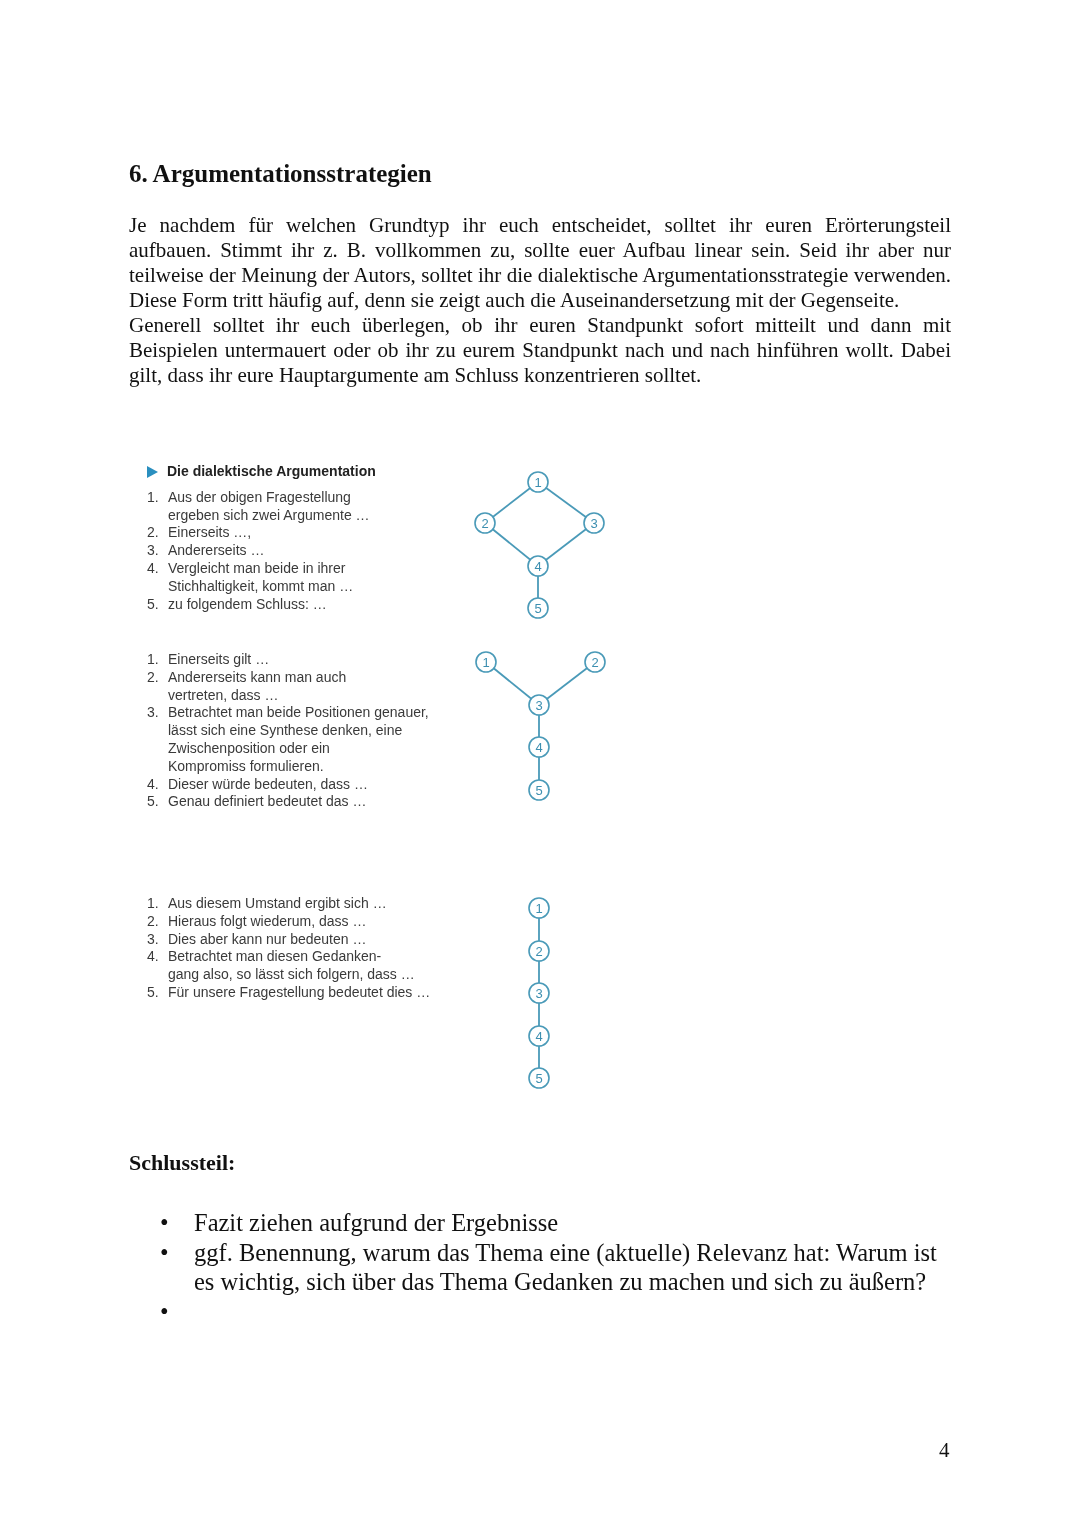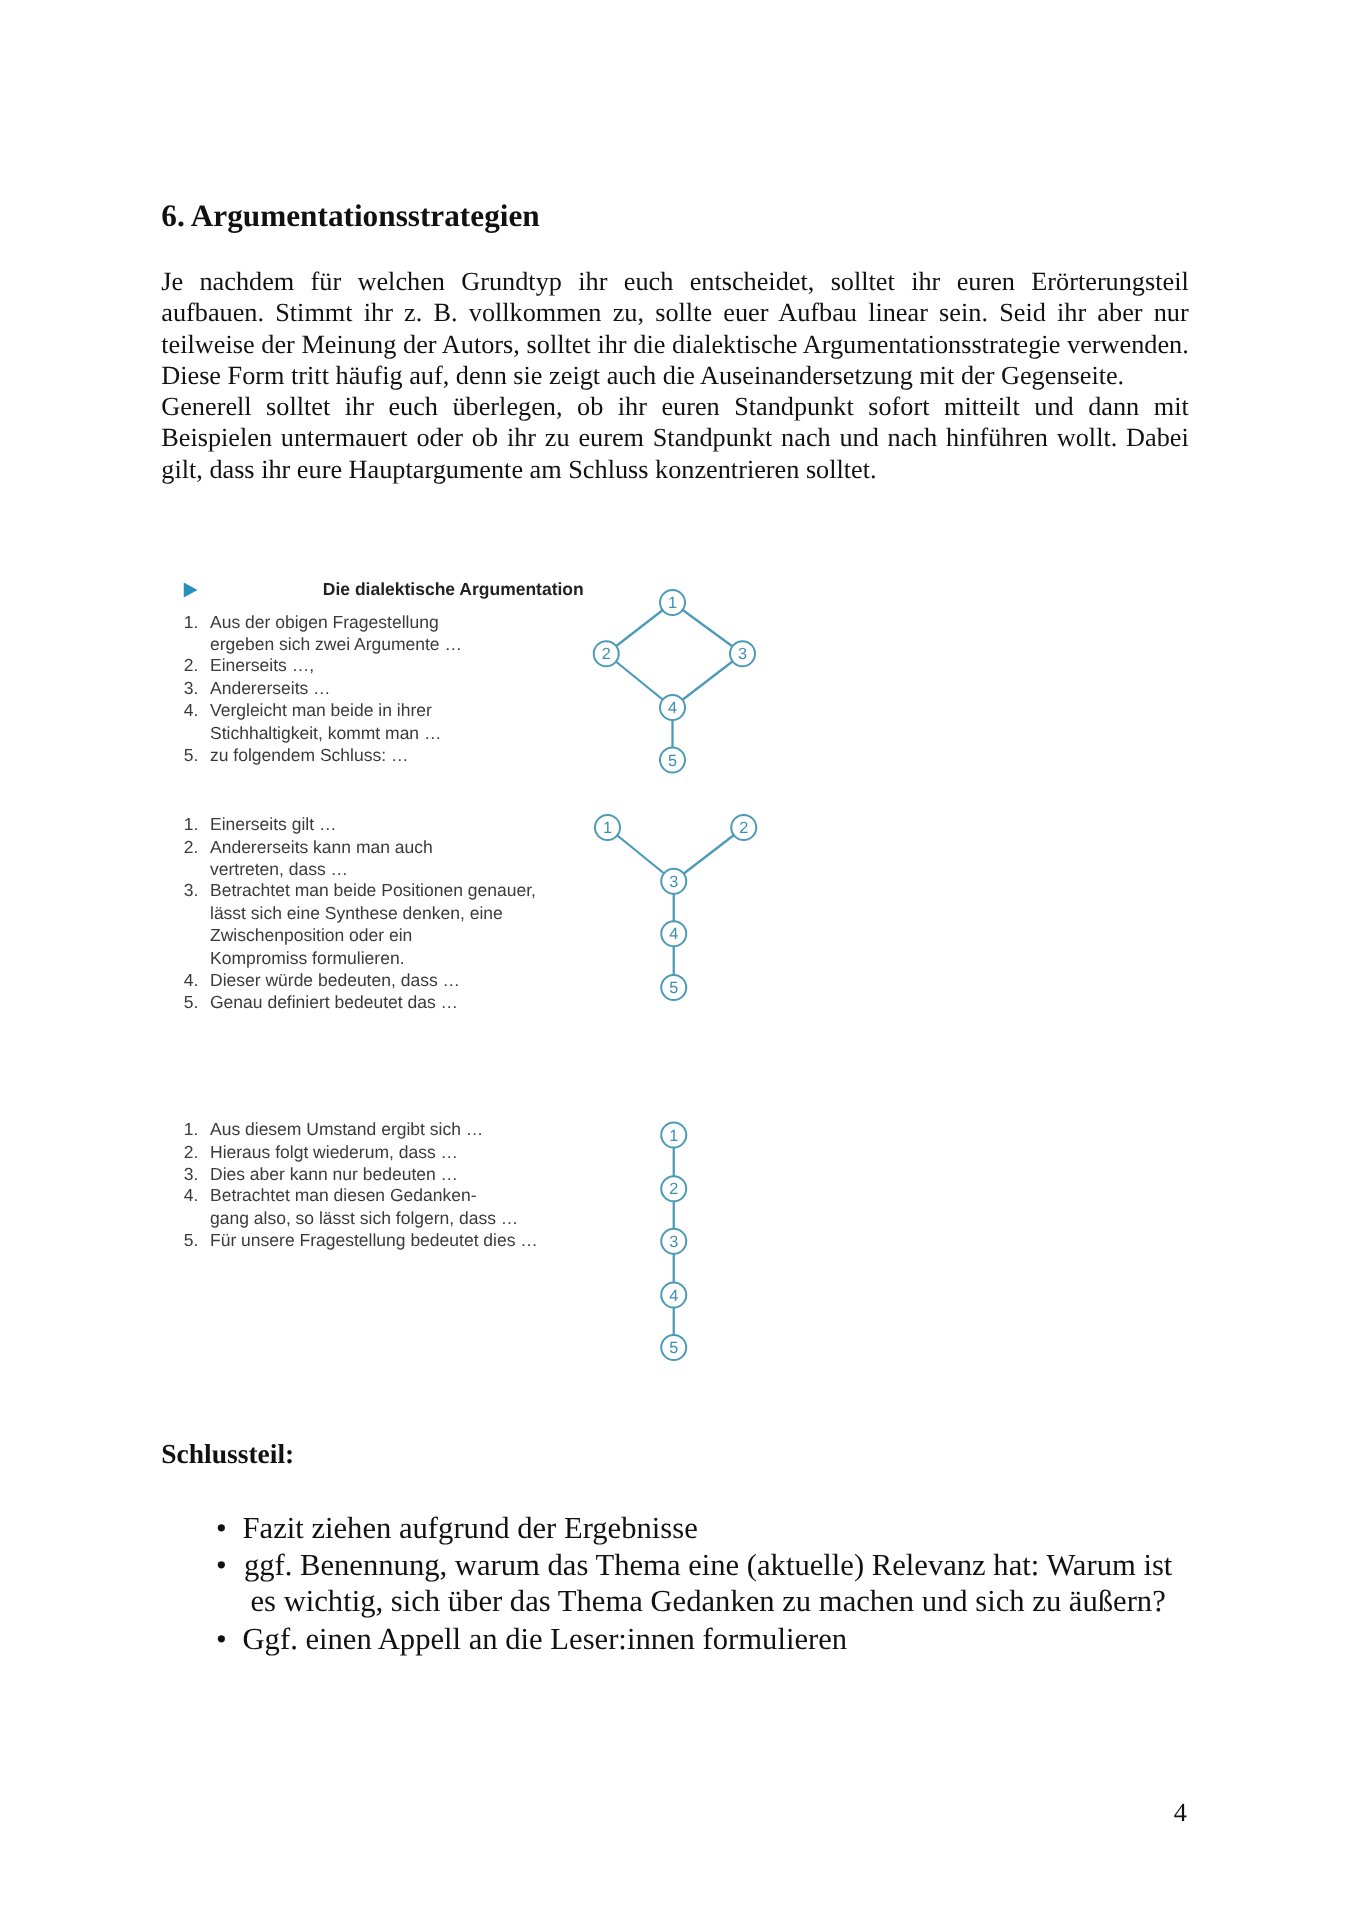--- a/index.html
+++ b/index.html
@@ -1,25 +1,25 @@
 <!DOCTYPE html>
 <html><head>
 <meta charset="utf-8">
 <style>
   html, body { margin: 0; padding: 0; background: #ffffff; }
   body { width: 1080px; height: 1527px; position: relative; overflow: hidden; color: #111; }
-  .serif { font-family: "Liberation Serif", "DejaVu Serif", serif; text-align: center; }
+  .serif { font-family: "Liberation Serif", "DejaVu Serif", serif; }
   .sans { font-family: "Liberation Sans", "DejaVu Sans", sans-serif; }
 
   .h-section { position: absolute; left: 129px; top: 160px; margin: 0; font-size: 25px; font-weight: bold; }
   .intro { position: absolute; left: 129px; top: 213px; width: 822px; font-size: 21px; line-height: 25px; text-align: justify; margin: 0; }
   .intro p { margin: 0; text-align: justify; }
 
   .strategy { position: absolute; left: 147px; color: #3a3a3a; font-size: 14px; line-height: 17.8px; }
-  .strategy .st-title { display: flex; font-weight: bold; color: #222; margin-bottom: 8px; justify-content: space-between; }
+  .strategy .st-title { display: flex; font-weight: bold; color: #222; margin-bottom: 8px; }
   .strategy .tri { width: 0; height: 0; border-top: 6px solid transparent; border-bottom: 6px solid transparent; border-left: 11px solid #2a8fbf; margin-top: 3px; margin-right: 9px; flex: 0 0 auto; }
   .strategy .tri.wide { margin-right: 10px; }
   .strategy ol { margin: 0; padding: 0; list-style: none; }
   .strategy li { display: flex; }
   .strategy li .num { width: 21px; flex: 0 0 auto; }
   .strategy li .txt { flex: 1; }
 
   svg.diagram { position: absolute; left: 0; top: 0; overflow: visible; }
   .node circle { fill: #fff; stroke: #4a9ab8; stroke-width: 1.6; }
   .node text { fill: #3d8fb0; font-size: 13px; text-anchor: middle; dominant-baseline: central; font-family: "Liberation Sans", "DejaVu Sans", sans-serif; }
@@ -209,17 +209,16 @@
   <li>
       <span class="dot">•</span>
       <span>Fazit ziehen aufgrund der Ergebnisse</span>
     </li>
   <li>
       <span class="dot">•</span>
       <span style="width:745px;">ggf. Benennung, warum das Thema eine (aktuelle) Relevanz hat: Warum ist es wichtig, sich über das Thema Gedanken zu machen und sich zu äußern?</span>
     </li>
   <li>
       <span class="dot">•</span>
-      <span>Ggf. einen Appell an die Leser:innen formulieren</span>
     </li>
 </ul>
 
 <div class="page-num serif">4</div>
 
 </body></html>

